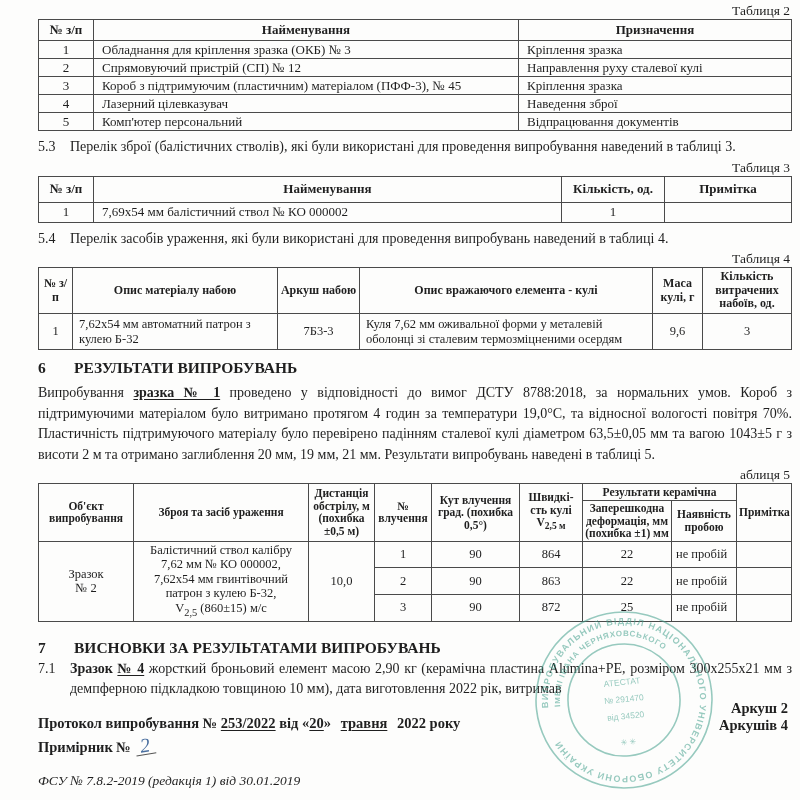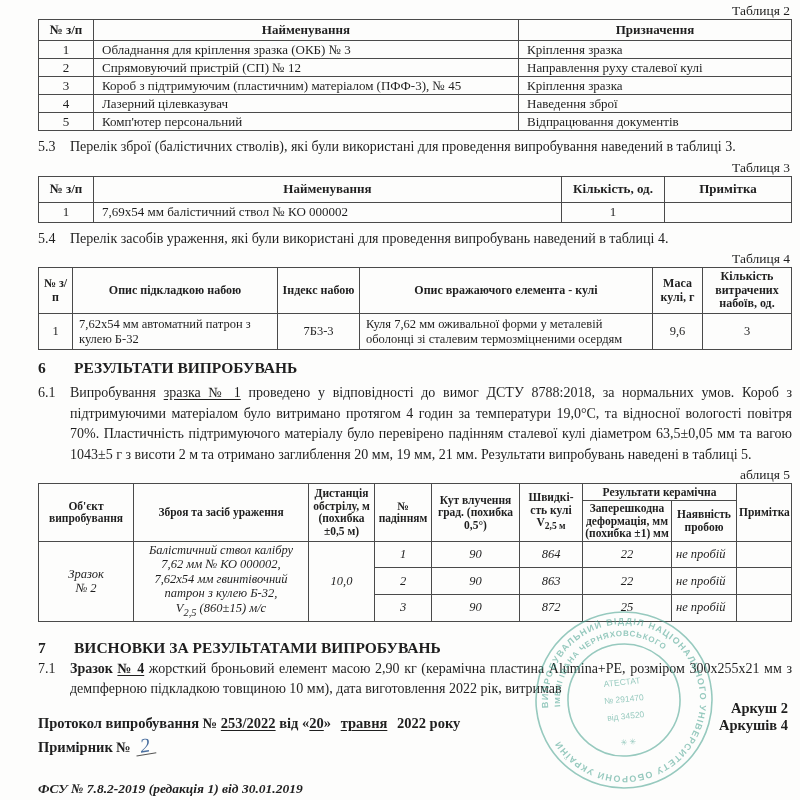--- a/index.html
+++ b/index.html
@@ -27,43 +27,43 @@
   .t3 td { font-size: 13px; height: 20px; padding: 0 8px; }
 
   
   .t4 th { font-size: 12px; line-height: 13.5px; height: 46px; }
   .t4 td { font-size: 12.5px; line-height: 15px; height: 36px; padding: 1px 6px; }
 
   
   .t5 th { font-size: 11.5px; line-height: 12.5px; }
   .t5 .tier-top th.group { height: 17px; }
   .t5 td { font-size: 12.5px; line-height: 14.5px; padding: 1px 4px; }
-  .t5 tbody td { height: 26px; font-style: italic; }
+  .t5 tbody td { height: 26px; }
   .t5 .block { display: block; }
 
   
   .para { display: flex; font-size: 14px; line-height: 20.5px; margin: 6px 0 2px 0; }
   .pnum { flex: 0 0 32px; }
   .ptext { flex: 1; }
   .justify .ptext { text-align: justify; }
   .heading { display: flex; font-size: 15.5px; font-weight: bold; margin: 8px 0 2px 0; line-height: 19px; }
   .hnum { flex: 0 0 36px; }
   .b { font-weight: bold; text-align: right; }
   .ul { text-decoration: underline; text-underline-offset: 2px; }
-  .bold-ul { font-weight: normal; text-decoration: underline; text-underline-offset: 2px; }
+  .bold-ul { font-weight: bold; text-decoration: underline; text-underline-offset: 2px; }
 
   
   .footer { margin-top: 12px; font-size: 14.5px; line-height: 22px; }
   .copy-line { margin-top: 2px; }
   .handwritten {
     display: inline-block; font-size: 20px; color: #4a6f9f;
     font-style: italic; transform: rotate(-9deg);
     border-bottom: 1px solid #555; padding: 0 5px; line-height: 18px;
   }
-  .fsu { margin-top: 20px; font-size: 13.5px; font-weight: bold; font-style: italic; }
+  .fsu { margin-top: 12px; font-size: 13.5px; font-weight: normal; font-style: italic; }
   .sheets { position: absolute; right: 12px; top: 700px; text-align: right; font-size: 14.5px; font-weight: bold; line-height: 17px; z-index: 4; }
 
   
   .stamp { position: absolute; left: 529px; top: 605px; width: 190px; height: 190px; z-index: 3; opacity: 0.55; transform: rotate(-6deg); }
   .st-ring { fill: none; stroke: #44a08d; stroke-width: 1.6; }
   .st-curve { fill: #44a08d; font-size: 9px; letter-spacing: 1.2px; font-family: "Liberation Sans", sans-serif; font-weight: bold; }
   .st-curve.small { font-size: 8px; letter-spacing: 0.8px; }
   .st-center { fill: #44a08d; font-size: 8.5px; text-anchor: middle; font-family: "Liberation Sans", sans-serif; }
   .st-star { fill: #44a08d; font-size: 8px; text-anchor: middle; }
 </style>
@@ -157,22 +157,22 @@
         <col style="width:34px">
         <col style="width:205px">
         <col style="width:82px">
         <col style="width:293px">
         <col style="width:50px">
         <col>
       </colgroup>
     <thead>
       <tr>
         <th>№ з/п</th>
-        <th>Опис підкладкою набою</th>
-        <th>Індекс набою</th>
+        <th>Опис матеріалу набою</th>
+        <th>Аркуш набою</th>
         <th>Опис вражаючого елемента - кулі</th>
         <th>Маса кулі, г</th>
         <th>Кількість витрачених набоїв, од.</th>
       </tr>
     </thead>
     <tbody>
       <tr>
         <td class="center">1</td>
         <td>7,62х54 мм автоматний  патрон з кулею Б-32</td>
         <td class="center">7Б3-3</td>
@@ -181,21 +181,20 @@
         <td class="center">3</td>
       </tr>
     </tbody>
   </table>
 
   <div class="heading">
     <span class="hnum">6</span>
     <span>РЕЗУЛЬТАТИ ВИПРОБУВАНЬ</span>
   </div>
   <div class="para justify">
-    <span class="pnum">6.1</span>
     <div class="ptext"><span>Випробування </span><span class="bold-ul">зразка № 1</span><span> проведено у відповідності до вимог ДСТУ 8788:2018, за нормальних умов. Короб з підтримуючими матеріалом було витримано протягом 4 годин за температури 19,0°С, та відносної вологості повітря 70%. Пластичність підтримуючого матеріалу було перевірено падінням сталевої кулі діаметром 63,5±0,05 мм та вагою 1043±5 г з висоти 2 м та отримано заглиблення 20 мм, 19 мм, 21 мм. Результати випробувань наведені в таблиці 5.</span></div>
   </div>
 
   <div class="tbl-label">аблиця 5</div>
   <table class="t5">
     <colgroup>
         <col style="width:95px">
         <col style="width:175px">
         <col style="width:66px">
         <col style="width:57px">
@@ -203,21 +202,21 @@
         <col style="width:63px">
         <col style="width:89px">
         <col style="width:65px">
         <col>
       </colgroup>
     <thead>
       <tr class="tier-top">
         <th rowspan="2">Об'єкт випробування</th>
         <th rowspan="2">Зброя та засіб ураження</th>
         <th rowspan="2">Дистанція обстрілу, м (похибка ±0,5 м)</th>
-        <th rowspan="2">№ падінням</th>
+        <th rowspan="2">№ влучення</th>
         <th rowspan="2">Кут влучення град. (похибка 0,5°)</th>
         <th rowspan="2">
             <span class="block">Швидкі-</span>
             <span class="block">сть кулі</span>
             <span class="block"><span>V</span><sub>2,5 м</sub></span>
           </th>
         <th colspan="2" class="group">Результати керамічна</th>
         <th rowspan="2">Примітка</th>
       </tr>
       <tr>

